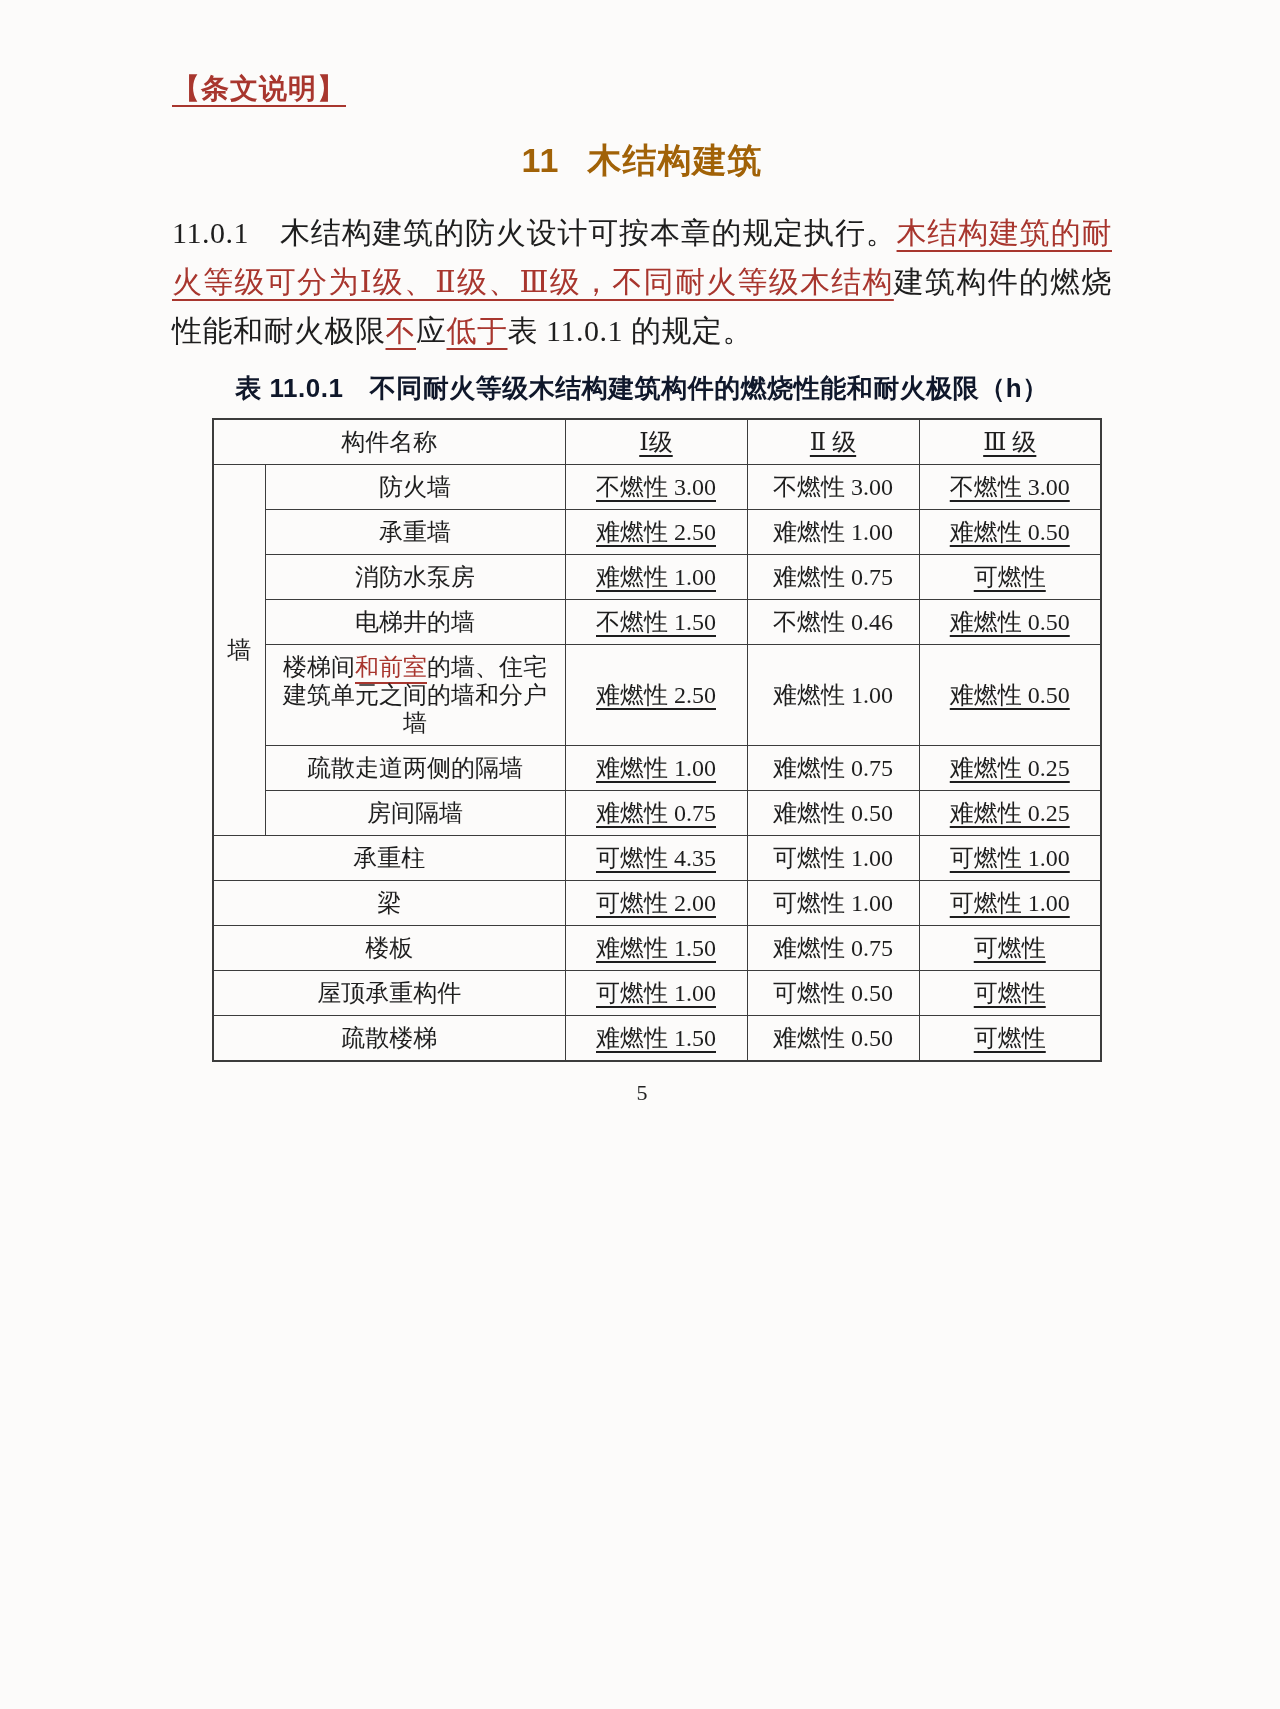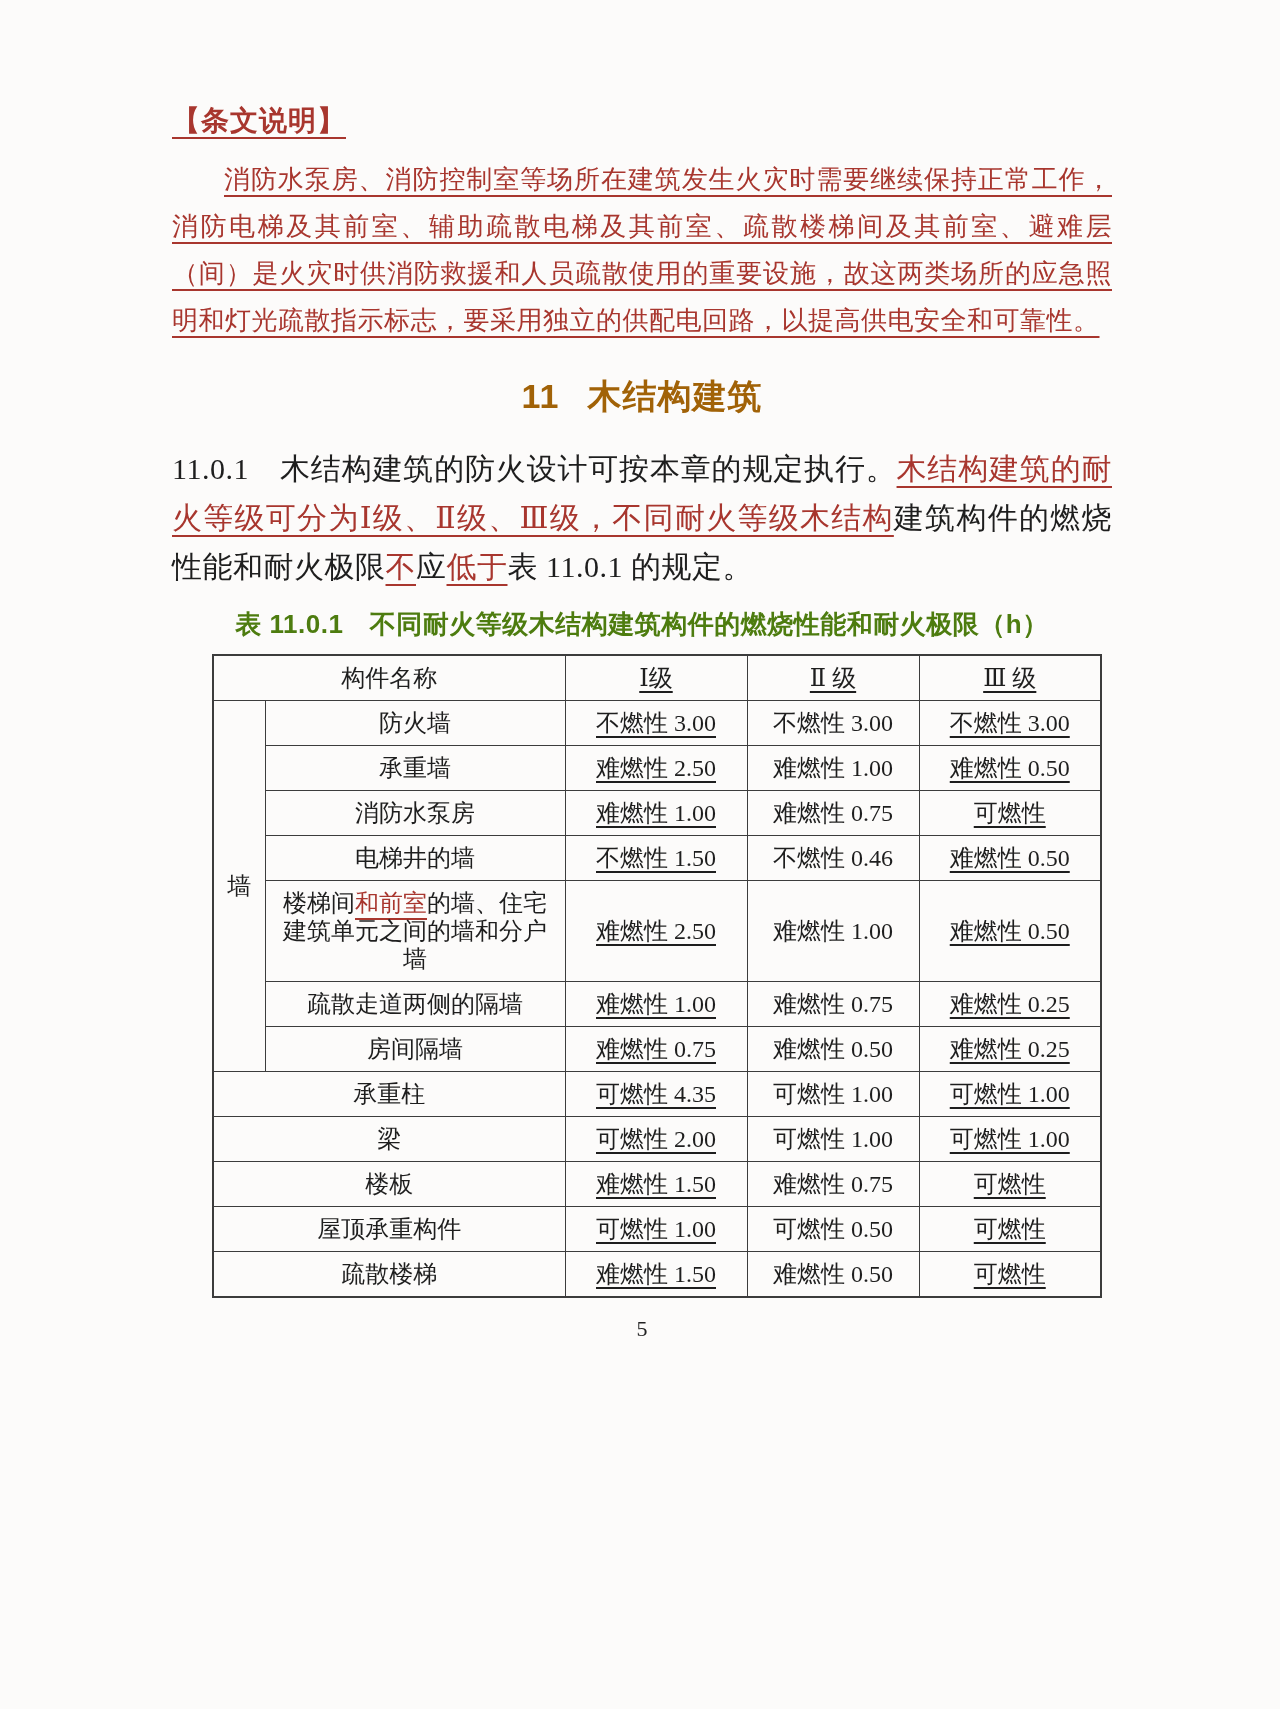--- a/index.html
+++ b/index.html
@@ -6,21 +6,21 @@
     --red:#a8362e;
     --ink:#1e1e1e;
     --line:#3c3c3c;
   }
   html,body{margin:0;padding:0;background:#ffffff;}
   .page{
     position:relative;
     width:1280px;height:1709px;
     box-sizing:border-box;
     background:#fcfbfa;
-    padding:102px 168px 0 172px;
+    padding:70px 168px 0 172px;
     font-family:"Liberation Serif","DejaVu Serif",serif;
     color:var(--ink);
     overflow:hidden;
   }
   .red{color:var(--red);}
   .u{text-decoration:underline;text-underline-offset:7px;text-decoration-thickness:1.5px;}
   .commentary-header{
     font-size:28px;font-weight:bold;letter-spacing:1px;margin:0 0 16px 0;
   }
   .para{
@@ -33,21 +33,21 @@
     margin:30px 0 24px 0;letter-spacing:1px;color:#a16207;
   }
   .chapter-gap{display:inline-block;width:28px;}
   .clause{
     font-size:30px;line-height:49px;margin:0 0 6px 0;
     text-align:justify;letter-spacing:0.5px;
   }
   .caption{
     font-size:26px;font-weight:bold;text-align:center;
     font-family:"Liberation Sans","DejaVu Sans",sans-serif;
-    margin:16px 0 12px 0;letter-spacing:0.5px;color:#4d7c0f;
+    margin:16px 0 12px 0;letter-spacing:0.5px;color:#0f172a;
   }
   table.fire{
     border-collapse:collapse;table-layout:fixed;
     width:888px;margin-left:40px;
     border:2.5px solid var(--line);
   }
   table.fire td{
     border:1.5px solid var(--line);
     text-align:center;vertical-align:middle;
     font-size:24px;line-height:28px;
@@ -61,21 +61,20 @@
     text-align:center;font-size:22px;margin-top:18px;color:#222;
   }
 </style>
 </head>
 <body>
 
 <div class="page">
 
   <div class="commentary-header red u">【条文说明】</div>
 
-  <p class="para red u">消防水泵房、消防控制室等场所在建筑发生火灾时需要继续保持正常工作，消防电梯及其前室、辅助疏散电梯及其前室、疏散楼梯间及其前室、避难层（间）是火灾时供消防救援和人员疏散使用的重要设施，故这两类场所的应急照明和灯光疏散指示标志，要采用独立的供配电回路，以提高供电安全和可靠性。</p>
 
   <h1 class="chapter"><span>11</span><span class="chapter-gap"></span><span>木结构建筑</span></h1>
 
   <p class="clause"><span>11.0.1　木结构建筑的防火设计可按本章的规定执行。</span><span class="red u">木结构建筑的耐火等级可分为Ⅰ级、Ⅱ级、Ⅲ级，不同耐火等级木结构</span><span>建筑构件的燃烧性能和耐火极限</span><span class="red u">不</span><span>应</span><span class="red u">低于</span><span>表 11.0.1 的规定。</span></p>
 
   <div class="caption">表 11.0.1　不同耐火等级木结构建筑构件的燃烧性能和耐火极限（h）</div>
 
   <table class="fire">
     <colgroup>
       <col style="width:52px">

